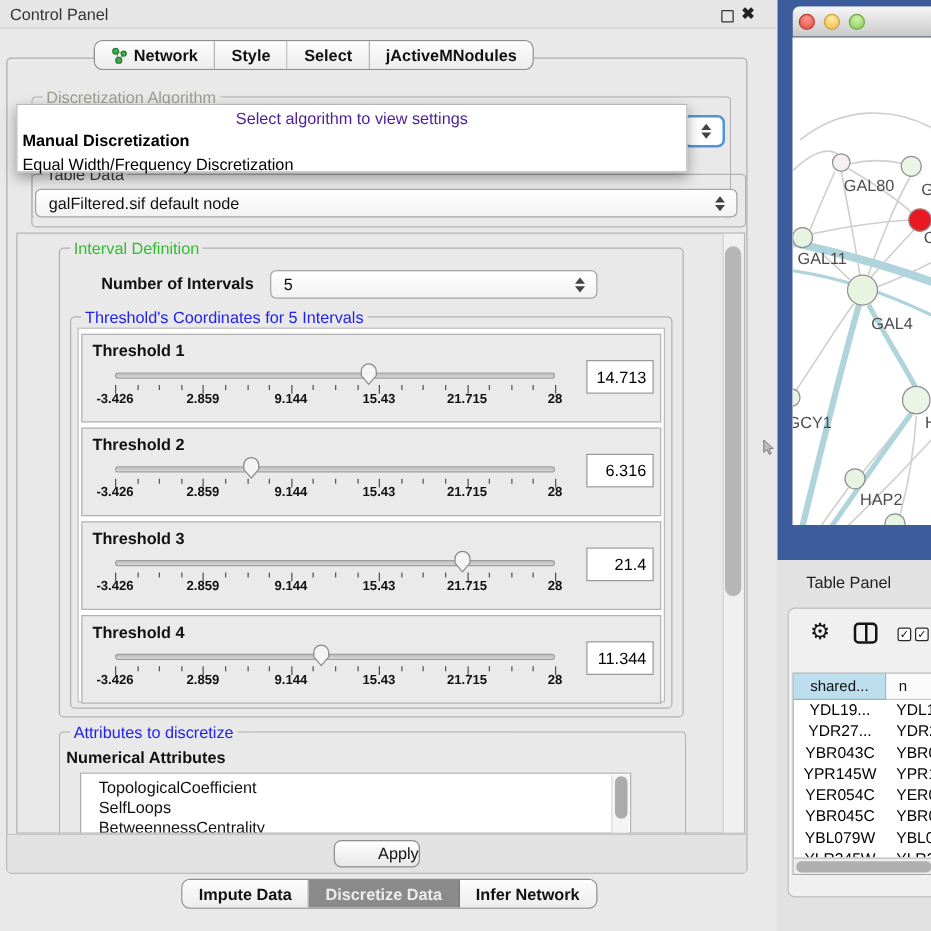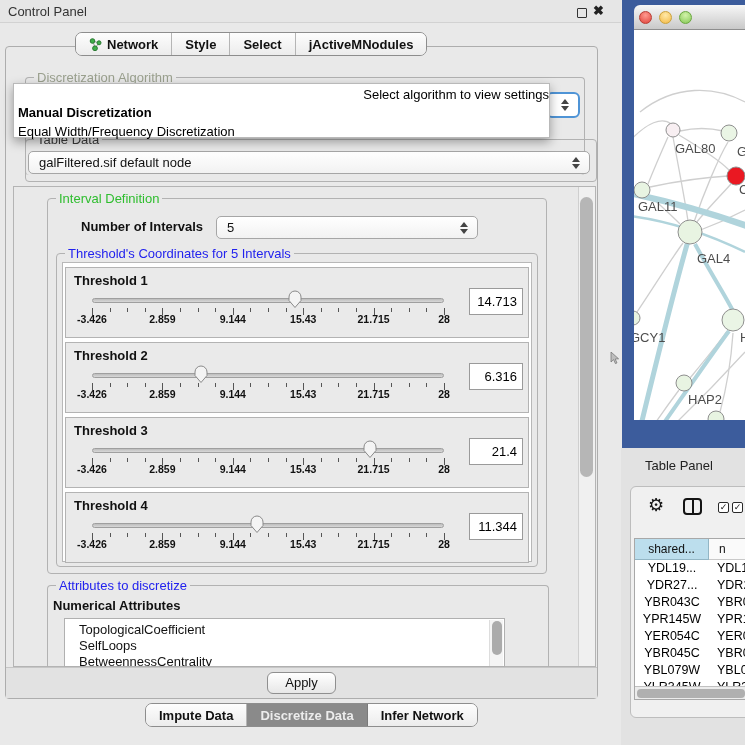--- a/index.html
+++ b/index.html
@@ -39,21 +39,21 @@
   .stepper{position:absolute;right:9px;top:50%;transform:translateY(-50%);width:8px;height:12px;}
   .stepper .up{position:absolute;top:0;left:0;width:0;height:0;border-left:4px solid transparent;
     border-right:4px solid transparent;border-bottom:5px solid #444;}
   .stepper .dn{position:absolute;bottom:0;left:0;width:0;height:0;border-left:4px solid transparent;
     border-right:4px solid transparent;border-top:5px solid #444;}
   
   #algo-combo-fragment{left:546px;top:92px;width:34px;height:26px;background:#fff;
     border:2px solid #4f94d6;border-radius:6px;z-index:40;}
   #popup{left:13px;top:83px;width:537px;height:55px;background:#fff;border:1px solid #b9b9b9;
     box-shadow:0 4px 10px rgba(0,0,0,.35);z-index:50;}
-  #popup .placeholder{position:absolute;top:3px;left:0;width:100%;text-align:right;color:#000000;font-size:13px;}
+  #popup .placeholder{position:absolute;top:3px;left:0;width:100%;text-align:center;color:#4c1d95;font-size:13px;}
   .popup-opt{position:relative;font-size:13px;color:#000;padding:1px 0 1px 4px;line-height:17px;}
   .popup-opt.selected{font-weight:bold;}
   
   #scrollpane{left:13px;top:186px;width:583px;height:481px;border:1px solid #b4b4b4;background:var(--panel-bg);}
   #v-scroll-track{left:578px;top:187px;width:17px;height:479px;background:#f0f0f0;border-left:1px solid #cfcfcf;}
   #v-scroll-thumb{left:580px;top:197px;width:13px;height:280px;background:#b6b6b6;border-radius:7px;}
   
   .thr-row{position:absolute;left:2px;width:464px;height:71px;background:#eaeaea;border:1px solid #b3b3b3;}
   .thr-label{position:absolute;left:8px;top:5px;font-size:13px;font-weight:bold;color:#111;}
   .thr-track{position:absolute;left:26px;top:30px;width:352px;height:5px;border:1px solid #9f9f9f;
@@ -64,21 +64,21 @@
   .thr-value{position:absolute;left:403px;top:20px;width:54px;height:27px;background:#fff;
     border:1px solid #9a9a9a;font-size:13px;text-align:right;line-height:26px;padding-right:5px;color:#000;}
   
   #attr-listbox{left:64px;top:618px;width:441px;height:49px;background:#fff;border:1px solid #b0b0b0;overflow:hidden;}
   .attr-item{font-size:13px;color:#111;padding-left:14px;line-height:16px;}
   #attr-scroll{position:absolute;right:1px;top:1px;width:14px;height:47px;background:#f4f4f4;border-left:1px solid #ddd;}
   #attr-thumb{position:absolute;left:2px;top:1px;width:10px;height:34px;background:#ababab;border-radius:5px;}
   
   #apply-strip{left:6px;top:667px;width:591px;height:31px;background:#e2e2e2;border-top:1px solid #c6c6c6;z-index:10;}
   #apply-btn{position:absolute;left:261px;top:4px;width:69px;height:22px;background:linear-gradient(#ffffff,#e7e7e7);
-    border:1px solid #8f8f8f;border-radius:6px;font-size:13px;color:#111;text-align:center;line-height:20px;}
+    border:1px solid #8f8f8f;border-radius:6px;font-size:13px;color:#111;text-align:right;line-height:20px;}
   
   #right-bg{left:621px;top:448px;width:124px;height:297px;background:#e2e2e2;}
   #net-frame{left:622px;top:0;width:123px;height:448px;background:var(--frame-blue);}
   #net-titlebar{left:634px;top:5px;width:111px;height:25px;background:linear-gradient(#f7f7f7,#c9c9c9);
     border-bottom:1px solid #8e8e8e;border-top-left-radius:6px;}
   .tl{position:absolute;top:6px;width:13px;height:13px;border-radius:50%;}
   #tl-red{left:5px;background:radial-gradient(circle at 50% 30%,#ff9a90,#e0433a);border:1px solid #b73d33;}
   #tl-yellow{left:25px;background:radial-gradient(circle at 50% 30%,#ffe9a8,#f3b843);border:1px solid #caa23c;}
   #tl-green{left:45px;background:radial-gradient(circle at 50% 30%,#d2f2a9,#84c855);border:1px solid #6aa73f;}
   #net-canvas{left:634px;top:30px;width:111px;height:390px;background:#fff;overflow:hidden;}

